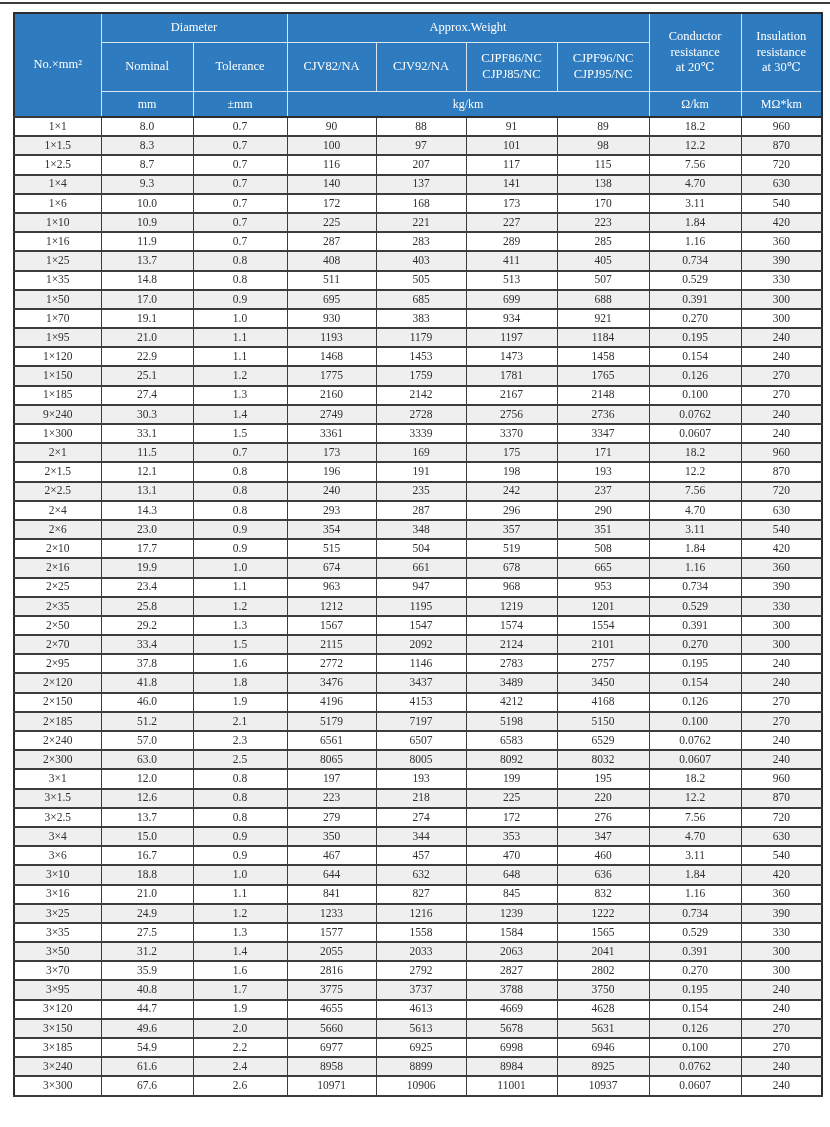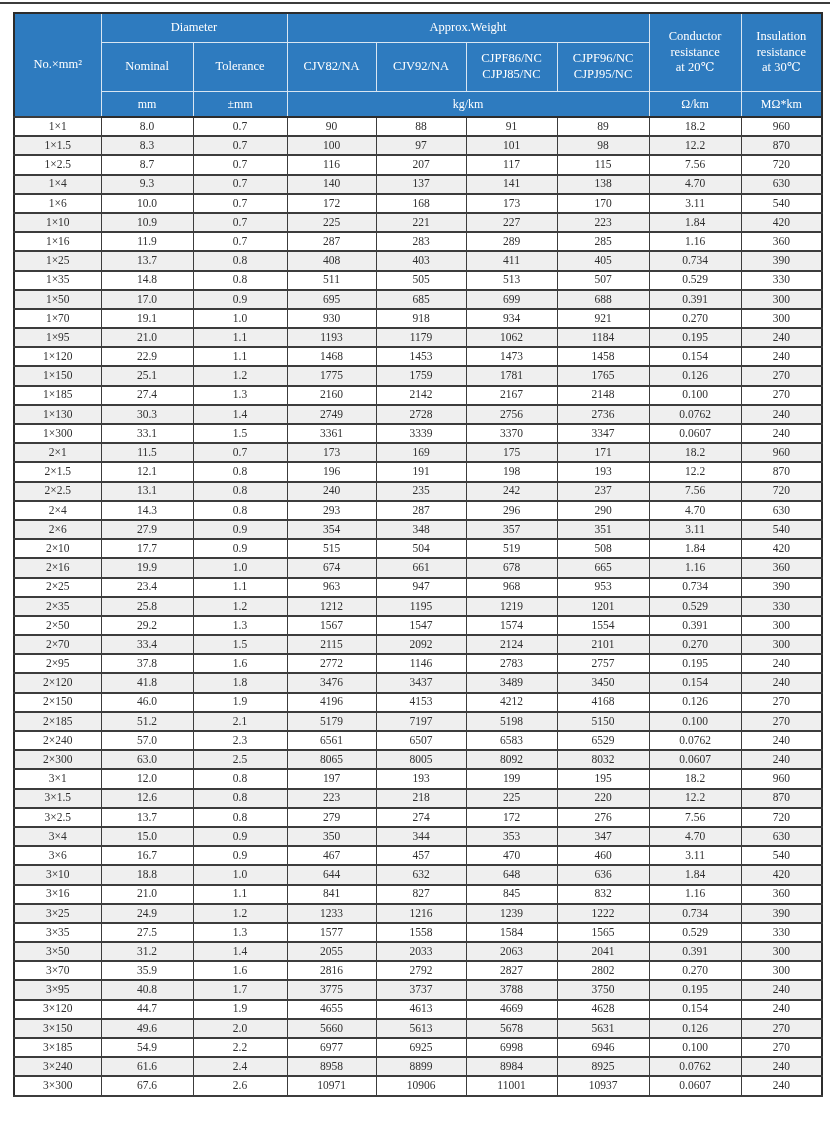--- a/index.html
+++ b/index.html
@@ -223,33 +223,33 @@
           <td>699</td>
           <td>688</td>
           <td>0.391</td>
           <td>300</td>
         </tr>
         <tr>
           <td>1×70</td>
           <td>19.1</td>
           <td>1.0</td>
           <td>930</td>
-          <td>918</td>
+          <td>383</td>
           <td>934</td>
           <td>921</td>
           <td>0.270</td>
           <td>300</td>
         </tr>
         <tr class="alt">
           <td>1×95</td>
           <td>21.0</td>
           <td>1.1</td>
           <td>1193</td>
           <td>1179</td>
-          <td>1062</td>
+          <td>1197</td>
           <td>1184</td>
           <td>0.195</td>
           <td>240</td>
         </tr>
         <tr>
           <td>1×120</td>
           <td>22.9</td>
           <td>1.1</td>
           <td>1468</td>
           <td>1453</td>
@@ -274,21 +274,21 @@
           <td>27.4</td>
           <td>1.3</td>
           <td>2160</td>
           <td>2142</td>
           <td>2167</td>
           <td>2148</td>
           <td>0.100</td>
           <td>270</td>
         </tr>
         <tr class="alt">
-          <td>1×130</td>
+          <td>9×240</td>
           <td>30.3</td>
           <td>1.4</td>
           <td>2749</td>
           <td>2728</td>
           <td>2756</td>
           <td>2736</td>
           <td>0.0762</td>
           <td>240</td>
         </tr>
         <tr>
@@ -341,21 +341,21 @@
           <td>0.8</td>
           <td>293</td>
           <td>287</td>
           <td>296</td>
           <td>290</td>
           <td>4.70</td>
           <td>630</td>
         </tr>
         <tr class="alt">
           <td>2×6</td>
-          <td>27.9</td>
+          <td>23.0</td>
           <td>0.9</td>
           <td>354</td>
           <td>348</td>
           <td>357</td>
           <td>351</td>
           <td>3.11</td>
           <td>540</td>
         </tr>
         <tr>
           <td>2×10</td>

